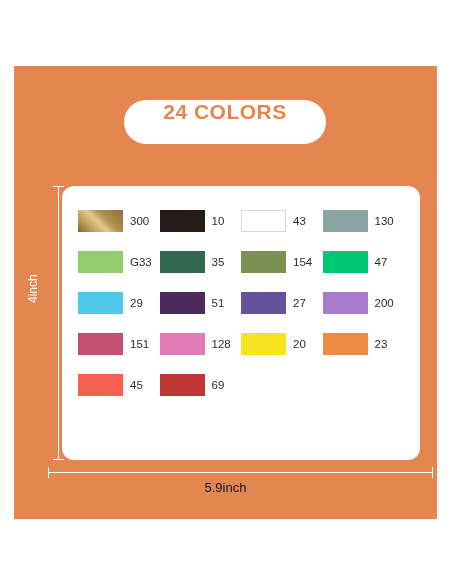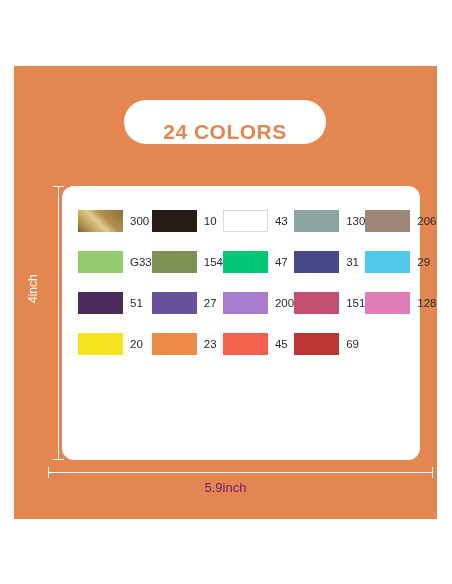--- a/index.html
+++ b/index.html
@@ -28,21 +28,21 @@
   
   #title-pill {
     position: absolute;
     left: 110px;
     top: 34px;
     width: 202px;
     height: 44px;
     background: #ffffff;
     border-radius: 22px;
     display: flex;
-    align-items: flex-end;
+    align-items: flex-start;
     justify-content: center;
   }
   #title-text {
     color: #e4864f;
     font-size: 21px;
     font-weight: bold;
     letter-spacing: 0.5px;
     font-family: "Liberation Sans", sans-serif;
   }
 
@@ -55,21 +55,21 @@
     height: 274px;
     background: #ffffff;
     border-radius: 12px;
     box-sizing: border-box;
     padding: 14px 16px 14px 16px;
   }
   #swatch-grid {
     width: 100%;
     height: 100%;
     display: grid;
-    grid-template-columns: repeat(5, 1fr);
+    grid-template-columns: repeat(4, 1fr);
     grid-template-rows: repeat(6, 1fr);
     column-gap: 0px;
     row-gap: 0px;
   }
   .swatch-cell {
     display: flex;
     align-items: center;
     gap: 7px;
   }
   .swatch-chip {
@@ -136,21 +136,21 @@
   }
   #dim-horizontal .cap-left { left: 0; }
   #dim-horizontal .cap-right { right: 0; }
 
   #dim-horizontal-label {
     position: absolute;
     left: 0;
     right: 0;
     top: 414px;
     text-align: center;
-    color: #701a75;
+    color: #0f172a;
     font-size: 13px;
     font-family: "Liberation Sans", sans-serif;
   }
 </style>
 </head>
 <body>
 
 <div id="orange-panel">
 
   <div id="title-pill">
@@ -175,38 +175,34 @@
         </div>
         <div class="swatch-cell">
           <div class="swatch-chip bordered" style="background: rgb(255, 255, 255);"></div>
           <span class="swatch-label">43</span>
         </div>
         <div class="swatch-cell">
           <div class="swatch-chip" style="background: rgb(140, 165, 162);"></div>
           <span class="swatch-label">130</span>
         </div>
         <div class="swatch-cell">
-          <div class="swatch-chip" style="background: rgb(156, 136, 116);"></div>
-          <span class="swatch-label">206</span>
-        </div>
-        <div class="swatch-cell">
           <div class="swatch-chip" style="background: rgb(147, 204, 110);"></div>
           <span class="swatch-label">G33</span>
         </div>
         <div class="swatch-cell">
+          <div class="swatch-chip" style="background: rgb(51, 103, 81);"></div>
+          <span class="swatch-label">35</span>
+        </div>
+        <div class="swatch-cell">
           <div class="swatch-chip" style="background: rgb(125, 145, 85);"></div>
           <span class="swatch-label">154</span>
         </div>
         <div class="swatch-cell">
           <div class="swatch-chip" style="background: rgb(0, 200, 116);"></div>
           <span class="swatch-label">47</span>
-        </div>
-        <div class="swatch-cell">
-          <div class="swatch-chip" style="background: rgb(67, 74, 135);"></div>
-          <span class="swatch-label">31</span>
         </div>
         <div class="swatch-cell">
           <div class="swatch-chip" style="background: rgb(79, 200, 234);"></div>
           <span class="swatch-label">29</span>
         </div>
         <div class="swatch-cell">
           <div class="swatch-chip" style="background: rgb(75, 42, 92);"></div>
           <span class="swatch-label">51</span>
         </div>
         <div class="swatch-cell">

